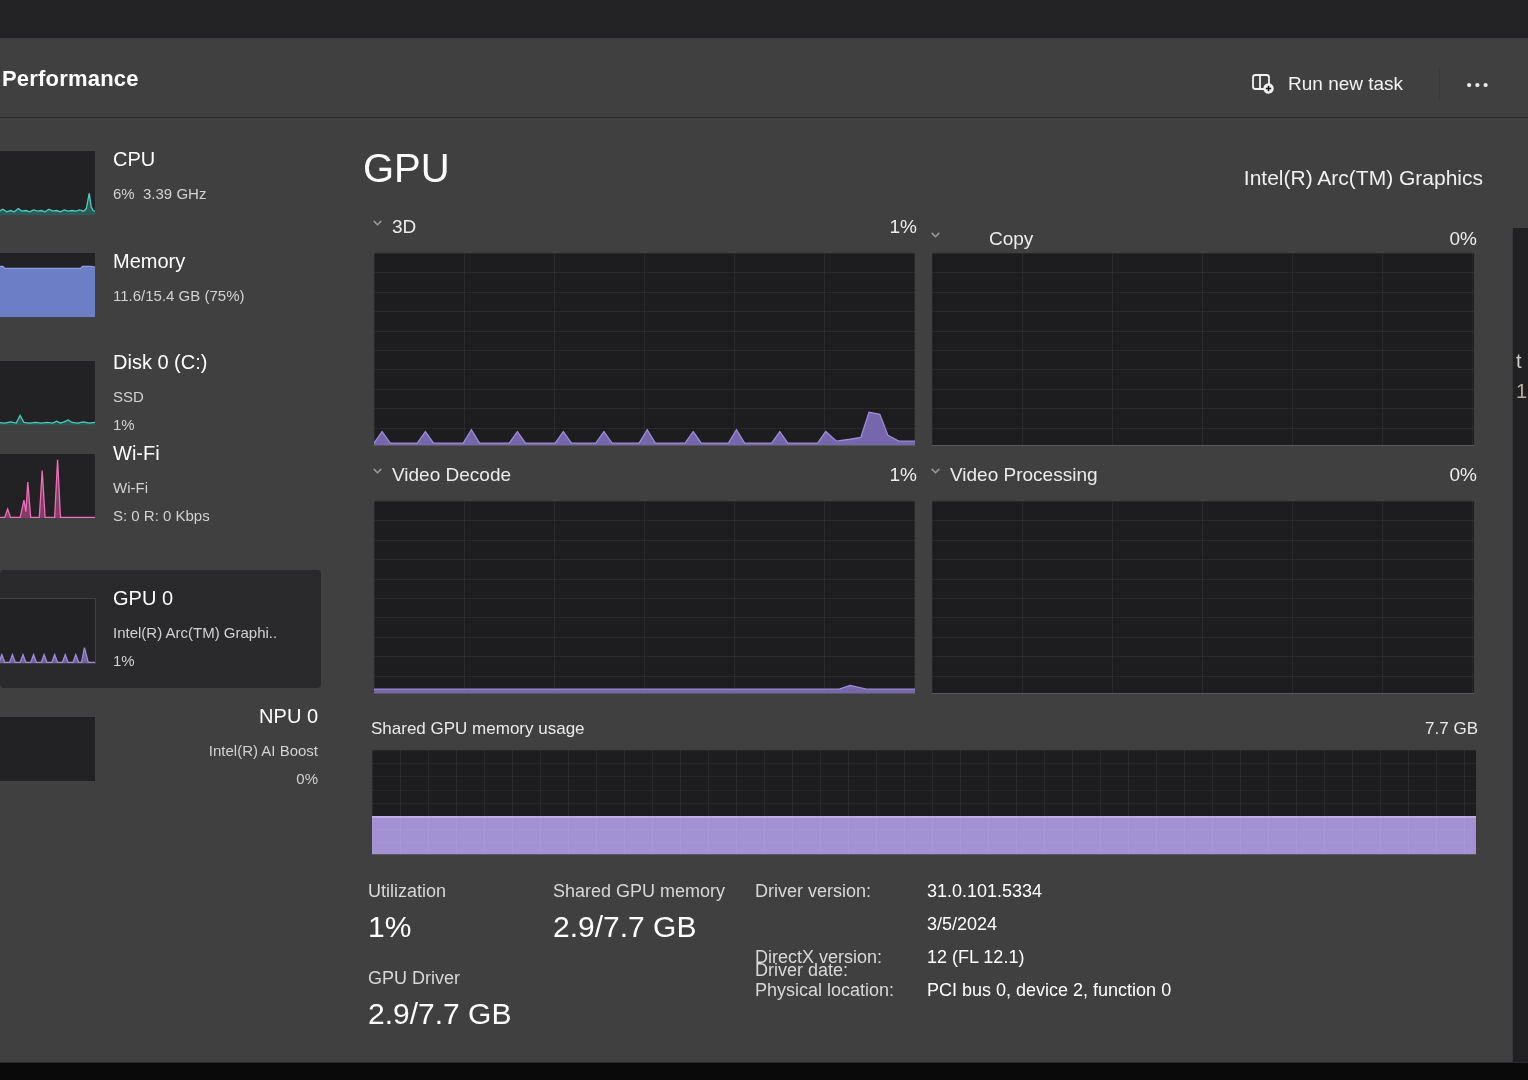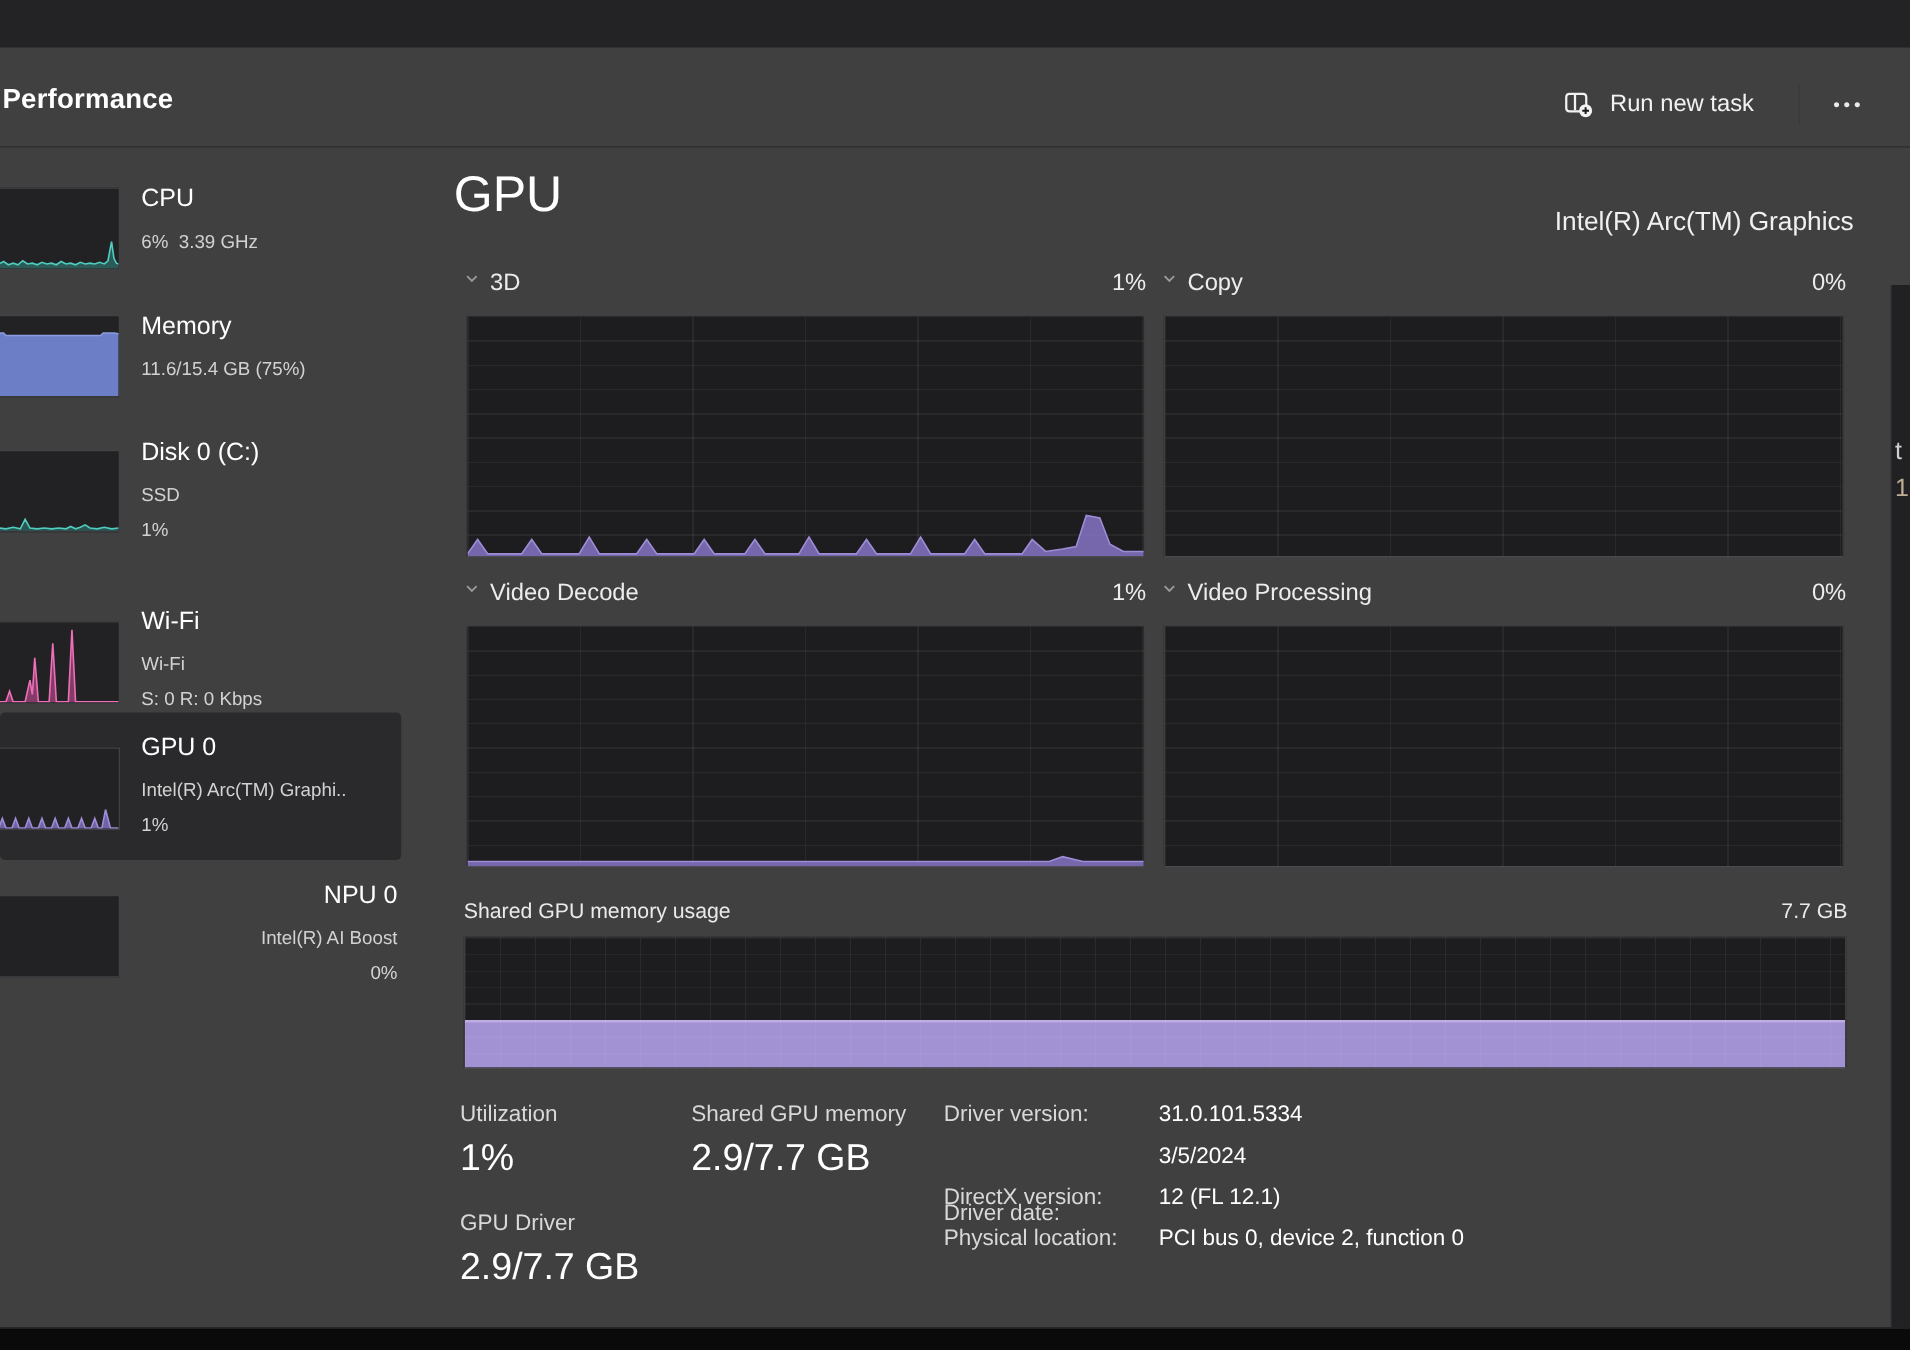--- a/index.html
+++ b/index.html
@@ -24,21 +24,21 @@
   .side-item { position:absolute; left:0; width:321px; cursor:pointer; }
   .selected-bg { position:absolute; left:0; top:570px; width:321px; height:118px; background:#2a2a2c; border-radius:4px; }
   .thumb { position:absolute; left:-2px; width:98px; height:66px; background:#222224;
            border:1px solid #414144; overflow:hidden; }
   .thumb svg { position:absolute; inset:0; width:100%; height:100%; }
   .side-text { position:absolute; left:113px; top:0; width:205px; }
   .side-title { font-size:20px; line-height:26px; color:#ffffff; margin-bottom:8px; white-space:pre; }
   .side-sub { font-size:15px; line-height:28px; color:#d2d2d2; white-space:pre; overflow:hidden; }
 
   
-  .gpu-title { position:absolute; left:363px; top:134px; font-size:40px; font-weight:400; color:#ffffff; }
+  .gpu-title { position:absolute; left:363px; top:146px; font-size:40px; font-weight:400; color:#ffffff; }
   .gpu-subtitle { position:absolute; right:45px; top:166px; font-size:21px; color:#f0f0f0; }
 
   .chart-header { position:absolute; height:26px; display:flex; align-items:flex-start; font-size:19px; color:#ececec; }
   .chart-header .chev { display:inline-flex; margin-right:8px; cursor:pointer; }
   .chart-header .pct { margin-left:auto; font-size:19px; color:#ececec; }
 
   .chart { position:absolute; background-color:#1d1d1f;
            border:1px solid #3e3e41; border-bottom-color:#59595c;
            background-image:
              repeating-linear-gradient(to right,  rgba(255,255,255,0.055) 0 1px, transparent 1px 90px),
@@ -126,21 +126,21 @@
           <polyline points="0,96 6,97 12,95 18,97 22,85 26,96 32,97 38,96 44,97 50,96 56,97 60,94 64,97 68,95 72,92 76,96 82,97 88,95 94,97 100,96" fill="none" stroke="#4ecdc0" stroke-width="1.3" vector-effect="non-scaling-stroke"></polyline>
         </svg>
       </div>
     <div class="side-text">
       <div class="side-title">Disk 0 (C:)</div>
       <div class="side-sub">SSD</div>
       <div class="side-sub">1%</div>
     </div>
   </div>
 
-  <div class="side-item" style="top:484px;height:96px;">
+  <div class="side-item" style="top:440px;height:96px;">
     <div class="thumb" style="top:13px;">
         <svg viewBox="0 0 100 100" preserveAspectRatio="none">
           <polygon points="0,100 0,99 6,99 9,86 12,99 22,99 26,72 28,90 30,44 33,99 42,99 45,26 48,99 58,99 61,9 64,99 72,99 100,99 100,100" fill="rgba(214,80,160,0.55)"></polygon>
           <polyline points="0,99 6,99 9,86 12,99 22,99 26,72 28,90 30,44 33,99 42,99 45,26 48,99 58,99 61,9 64,99 72,99 100,99" fill="none" stroke="#ec6fb7" stroke-width="1.3" vector-effect="non-scaling-stroke"></polyline>
         </svg>
       </div>
     <div class="side-text">
       <div class="side-title">Wi-Fi</div>
       <div class="side-sub">Wi-Fi</div>
       <div class="side-sub">S: 0 R: 0 Kbps</div>
@@ -184,21 +184,21 @@
     <span>3D</span>
     <span class="pct">1%</span>
   </div>
   <div class="chart" style="left:373px;top:252px;width:543px;height:194px;">
       <svg viewBox="0 0 100 100" preserveAspectRatio="none">
         <polygon points="0,100 0,99 1.5,93 3,99 8,99 9.5,93 11,99 16.5,99 18,92 19.5,99 25,99 26.5,93 28,99 33.5,99 35,93 36.5,99 41,99 42.5,93 44,99 49,99 50.5,92 52,99 57.5,99 59,93 60.5,99 65.5,99 67,92 68.5,99 73.5,99 75,93 76.5,99 82,99 83.5,93 85.5,98 88,97 90,96 91.5,83 93.5,84 95,95 97,98 100,98 100,100" fill="rgba(134,115,196,0.85)"></polygon>
         <polyline points="0,99 1.5,93 3,99 8,99 9.5,93 11,99 16.5,99 18,92 19.5,99 25,99 26.5,93 28,99 33.5,99 35,93 36.5,99 41,99 42.5,93 44,99 49,99 50.5,92 52,99 57.5,99 59,93 60.5,99 65.5,99 67,92 68.5,99 73.5,99 75,93 76.5,99 82,99 83.5,93 85.5,98 88,97 90,96 91.5,83 93.5,84 95,95 97,98 100,98" fill="none" stroke="#9d8cd6" stroke-width="1.3" vector-effect="non-scaling-stroke"></polyline>
       </svg>
     </div>
 
-  <div class="chart-header" style="left:929px;top:216px;width:548px;">
+  <div class="chart-header" style="left:929px;top:228px;width:548px;gap:39px;">
     <span class="chev">
       <svg width="13" height="13" viewBox="0 0 12 12" fill="none">
           <path d="M2.5 4.5 L6 8 L9.5 4.5" stroke="#9a9a9a" stroke-width="1.4"></path>
         </svg>
     </span>
     <span>Copy</span>
     <span class="pct">0%</span>
   </div>
   <div class="chart" style="left:931px;top:252px;width:544px;height:194px;">
       <svg viewBox="0 0 100 100" preserveAspectRatio="none"></svg>

